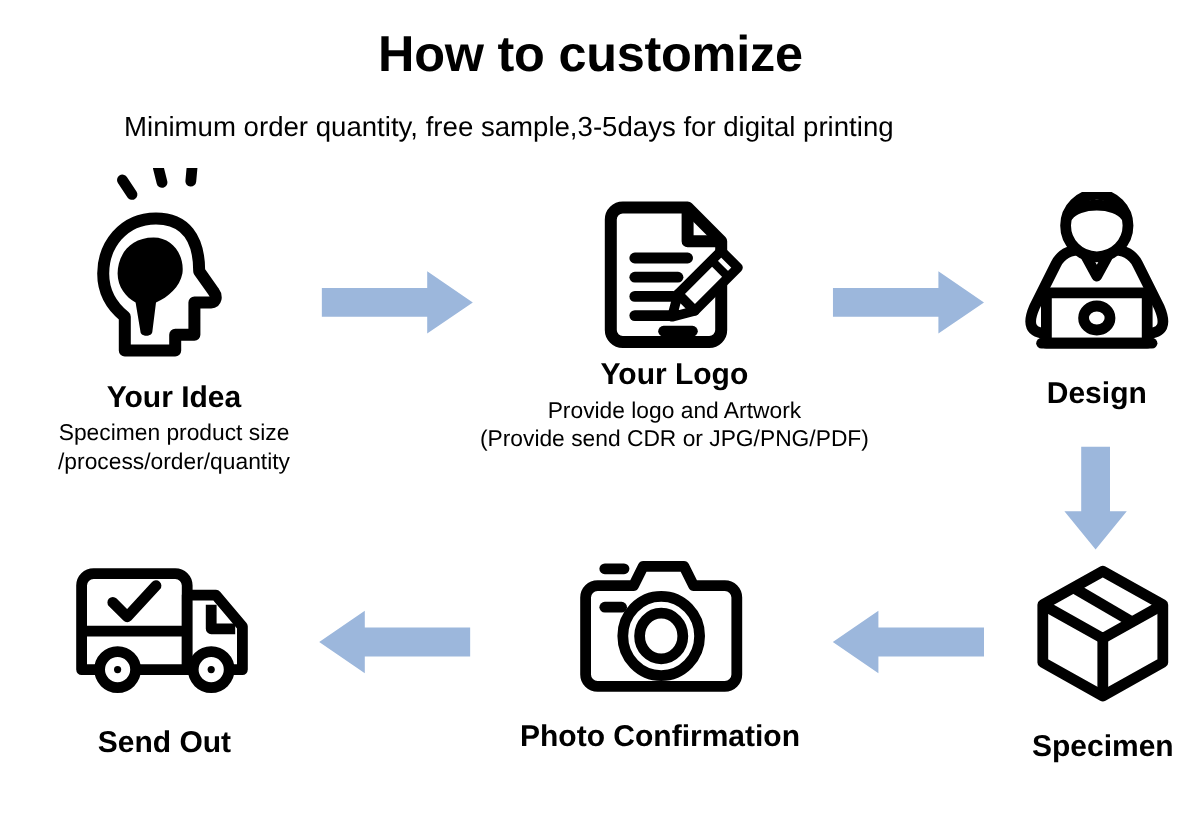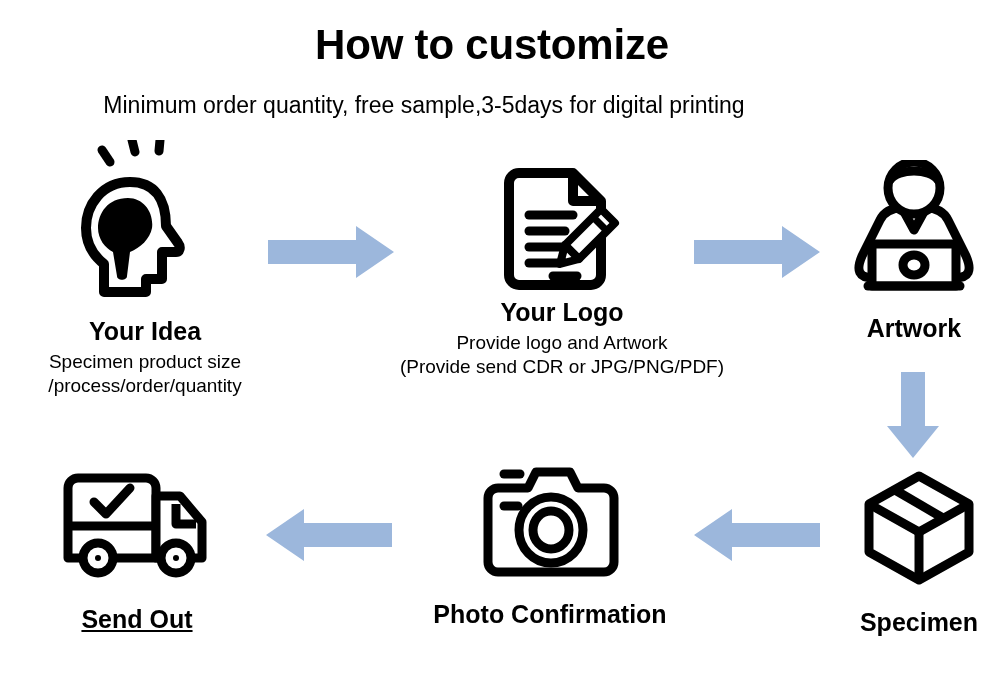--- a/index.html
+++ b/index.html
@@ -74,21 +74,21 @@
   
   #step-specimen  { left: 838px; top: 468px; width: 162px; }
   #step-photo     { left: 400px; top: 462px; width: 300px; }
   #step-sendout   { left: 22px;  top: 466px; width: 230px; }
 
   #step-idea .step-title    { margin-top: 12px; }
   #step-logo .step-title    { }
   #step-design .step-title  { margin-top: 14px; }
   #step-specimen .step-title{ margin-top: 20px; }
   #step-photo .step-title   { margin-top: 18px; }
-  #step-sendout .step-title { margin-top: 24px; text-decoration: underline; }
+  #step-sendout .step-title { margin-top: 24px; }
 
   
   .arrow {
     position: absolute;
   }
   #arrow-idea-logo   { left: 268px; top: 222px; }
   #arrow-logo-design { left: 694px; top: 222px; }
   #arrow-design-spec { left: 883px; top: 372px; }
   #arrow-spec-photo  { left: 690px; top: 505px; }
   #arrow-photo-send  { left: 262px; top: 505px; }
@@ -184,21 +184,21 @@
       <path d="M 60 36 L 60 52 M 80 36 L 80 52" stroke="#000" stroke-width="9" fill="none"></path>
 
       <circle cx="70" cy="28" r="26" fill="#fff" stroke="#000" stroke-width="9"></circle>
 
       <path d="M 46 20 C 54 8 86 8 94 20" fill="none" stroke="#000" stroke-width="9" stroke-linecap="round"></path>
 
       <path d="M 28 84 L 112 84 L 112 126 L 28 126 Z" fill="#fff" stroke="#000" stroke-width="9" stroke-linejoin="round"></path>
       <ellipse cx="70" cy="105" rx="11" ry="10" fill="none" stroke="#000" stroke-width="9"></ellipse>
       <line x1="24" y1="126" x2="116" y2="126" stroke="#000" stroke-width="9" stroke-linecap="round"></line>
     </svg>
-    <div class="step-title">Artwork</div>
+    <div class="step-title">Design</div>
   </div>
 
   <div class="step" id="step-photo">
     <svg class="step-icon" width="140" height="120" viewBox="0 0 140 120">
 
       <line x1="24" y1="12" x2="40" y2="12" stroke="#000" stroke-width="9" stroke-linecap="round"></line>
 
       <path d="M 18 26
                L 48 26
                L 56 10

